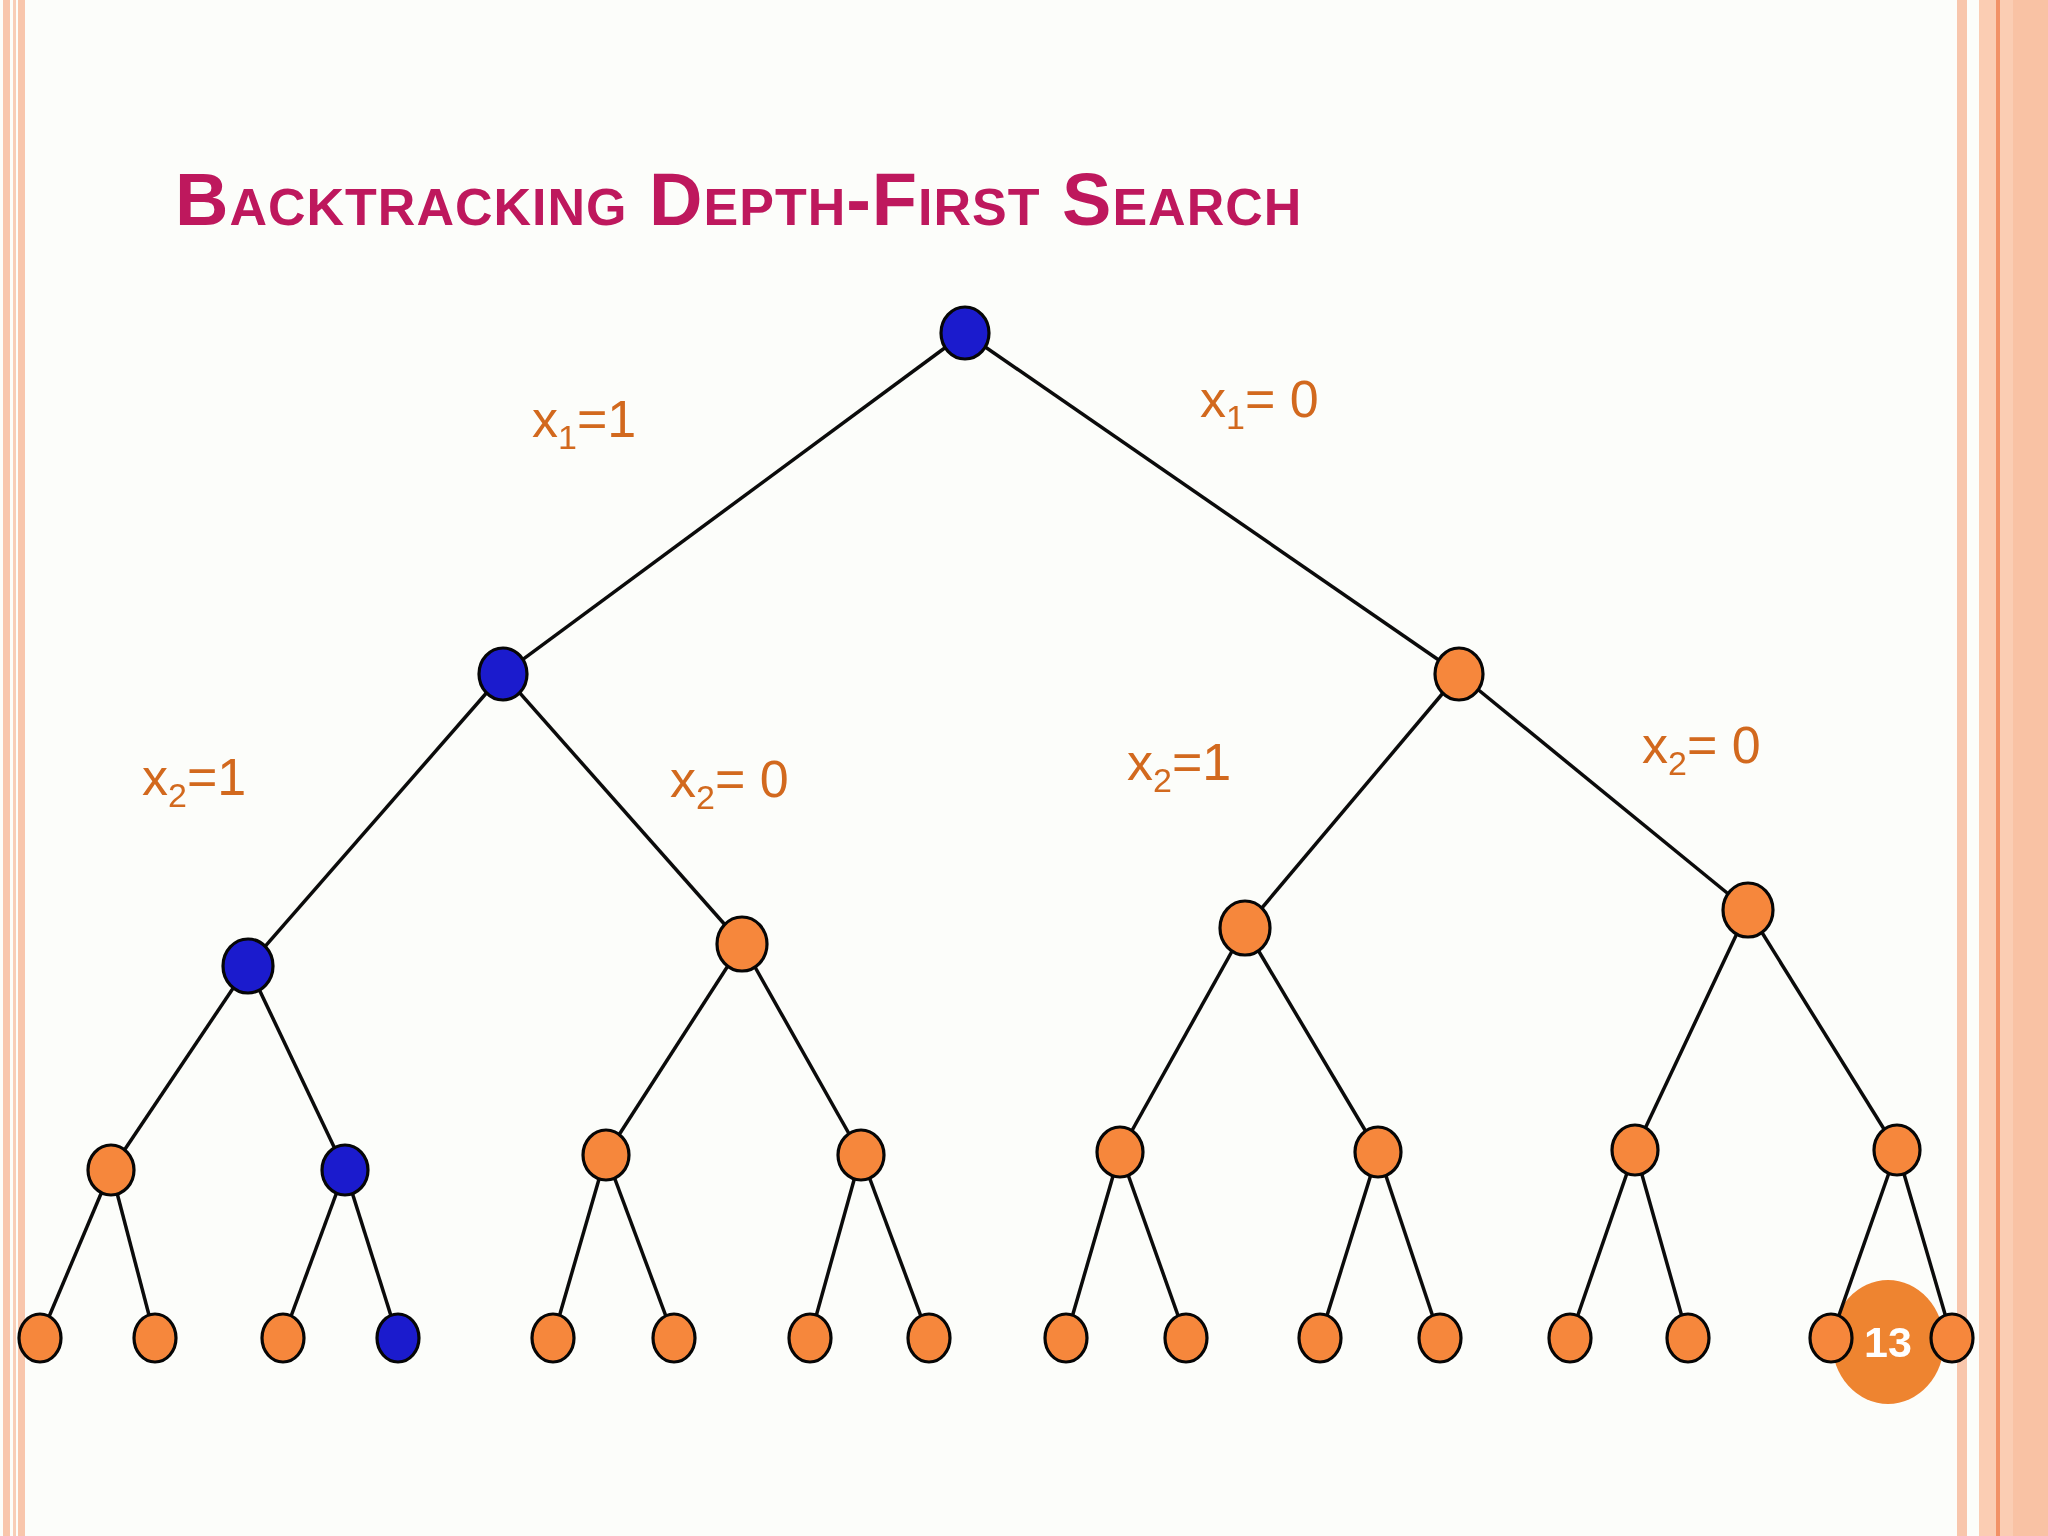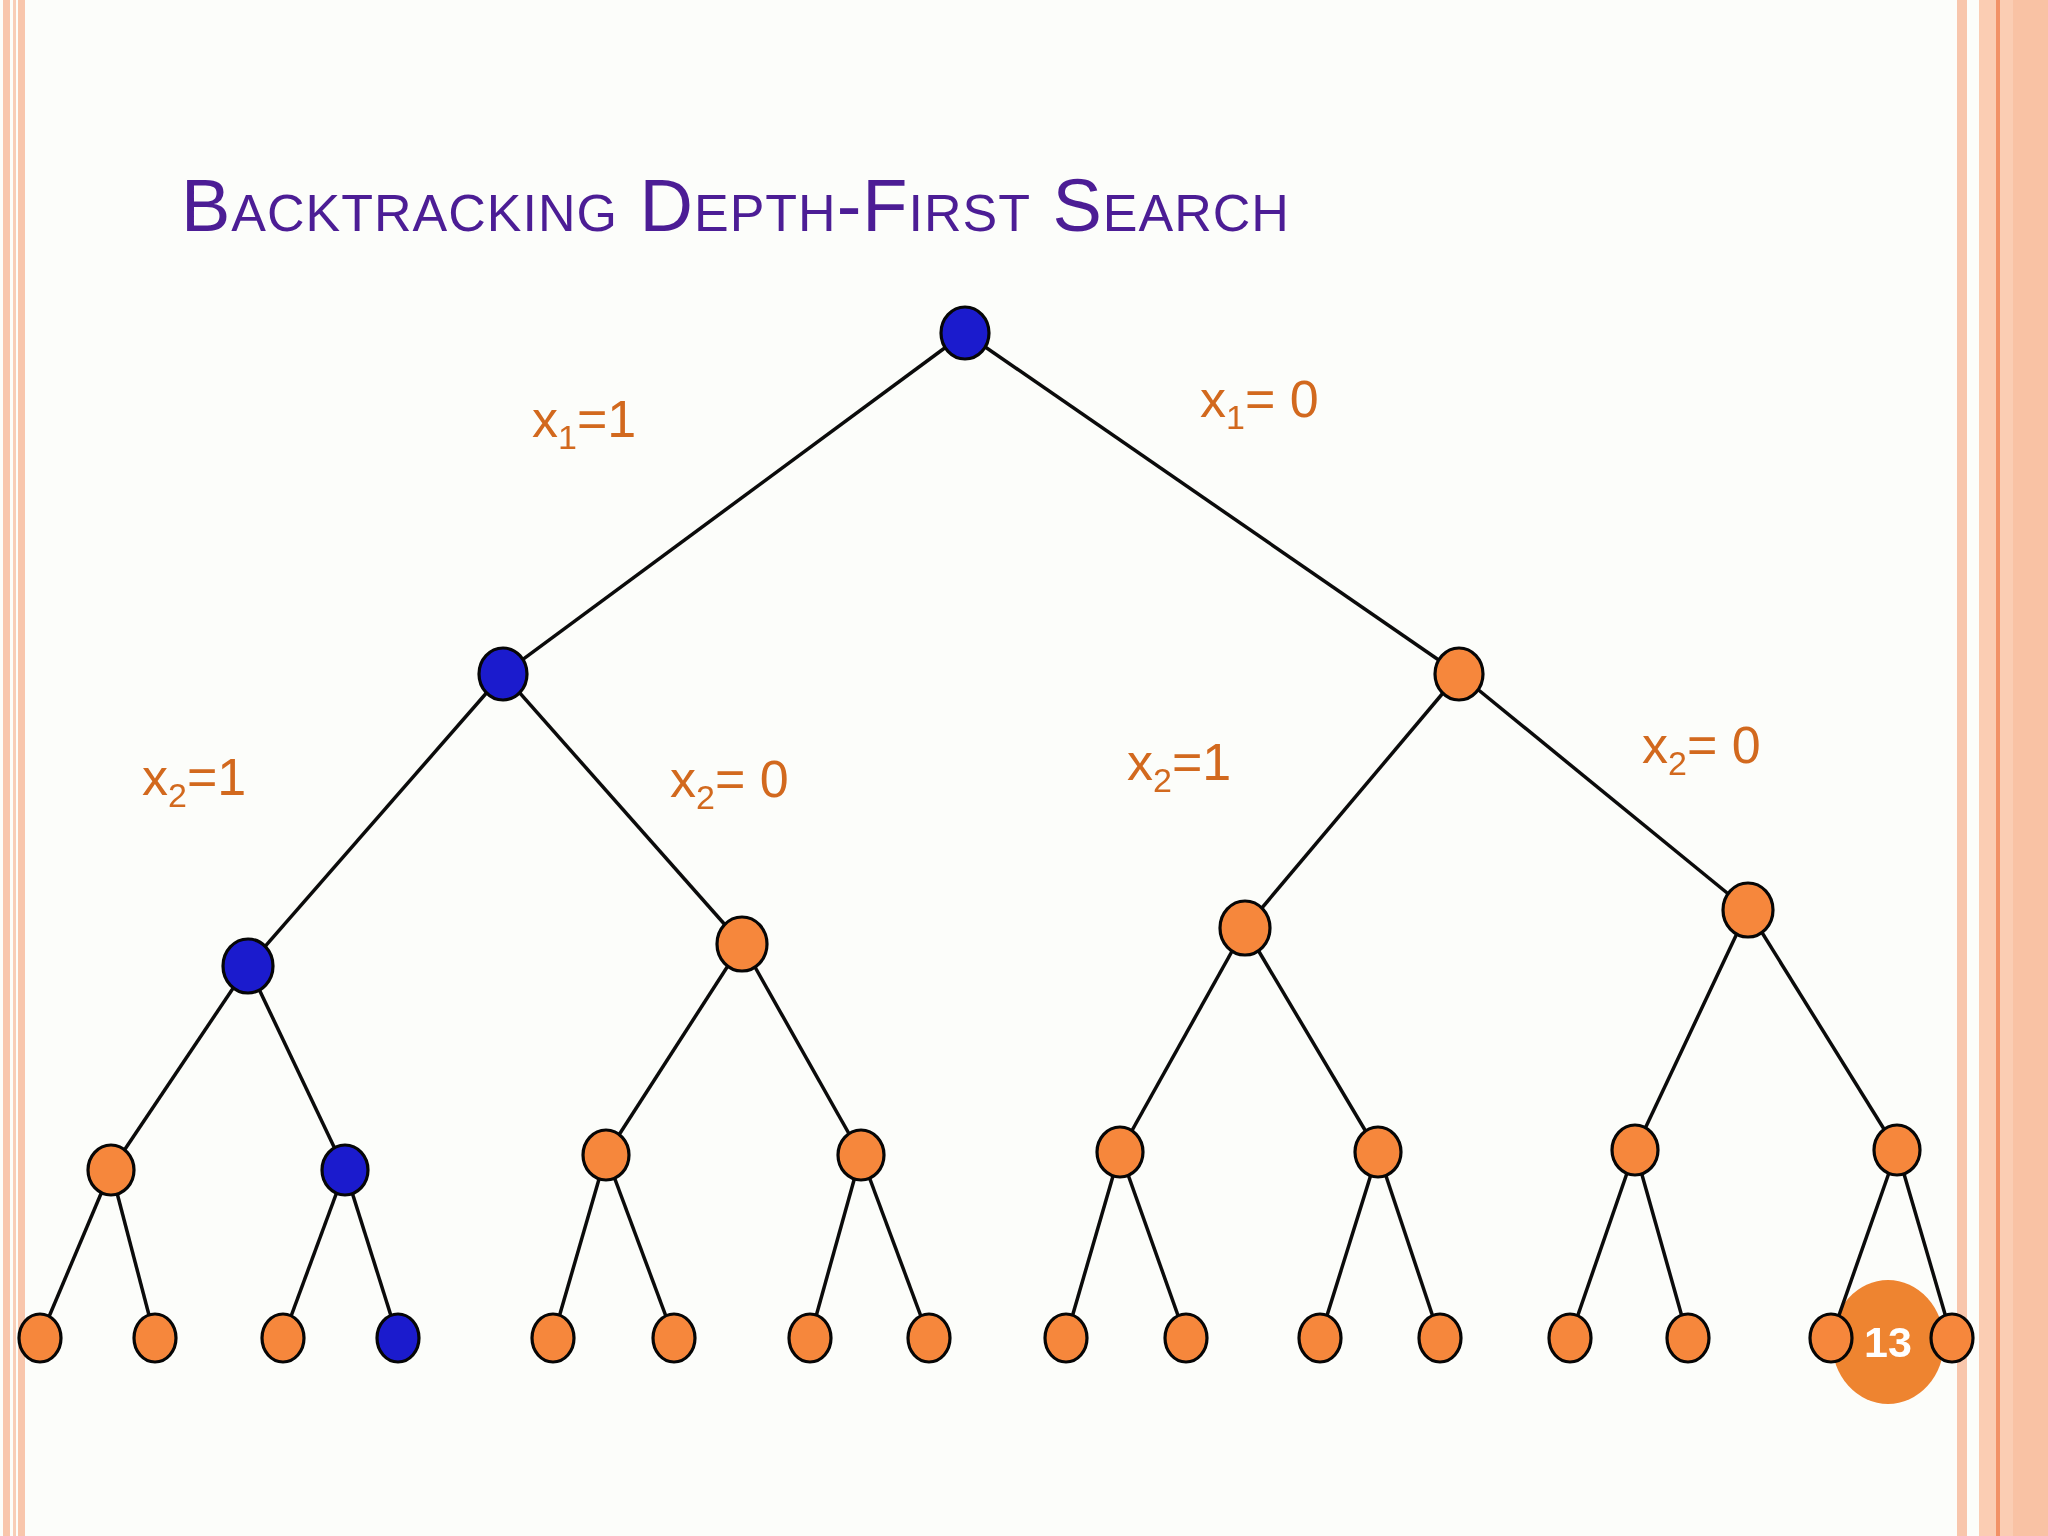--- a/index.html
+++ b/index.html
@@ -8,23 +8,23 @@
   .stripe{position:absolute;top:0;height:1536px;}
   
   .s-l1{left:3px;width:7px;background:#F8C6AC;}
   .s-l2{left:13px;width:3px;background:#F8CDB7;}
   .s-l3{left:18px;width:7px;background:#F8C6AC;}
   
   .s-r1{left:1957px;width:10px;background:#F8C6AC;}
   .s-r2{left:1979px;width:69px;background:#FBCDB3;}
   .s-r3{left:1996px;width:4px;background:#F29267;}
   .s-r4{left:2013px;width:35px;background:#F9C2A4;}
-  .title{position:absolute;left:175px;top:157px;margin:6px;
-         font-family:"Liberation Sans",sans-serif;font-weight:400;font-size:74px;
-         color:#4c1d95;font-variant:small-caps;letter-spacing:1px;white-space:nowrap;}
+  .title{position:absolute;left:175px;top:157px;margin:0;
+         font-family:"Liberation Sans",sans-serif;font-weight:700;font-size:74px;
+         color:#be185d;font-variant:small-caps;letter-spacing:1px;white-space:nowrap;}
   .tree{position:absolute;left:0;top:0;width:2048px;height:1536px;}
 </style>
 </head>
 <body>
 
 <div class="slide">
   <div class="stripe s-l1"></div>
   <div class="stripe s-l2"></div>
   <div class="stripe s-l3"></div>
   <div class="stripe s-r1"></div>

